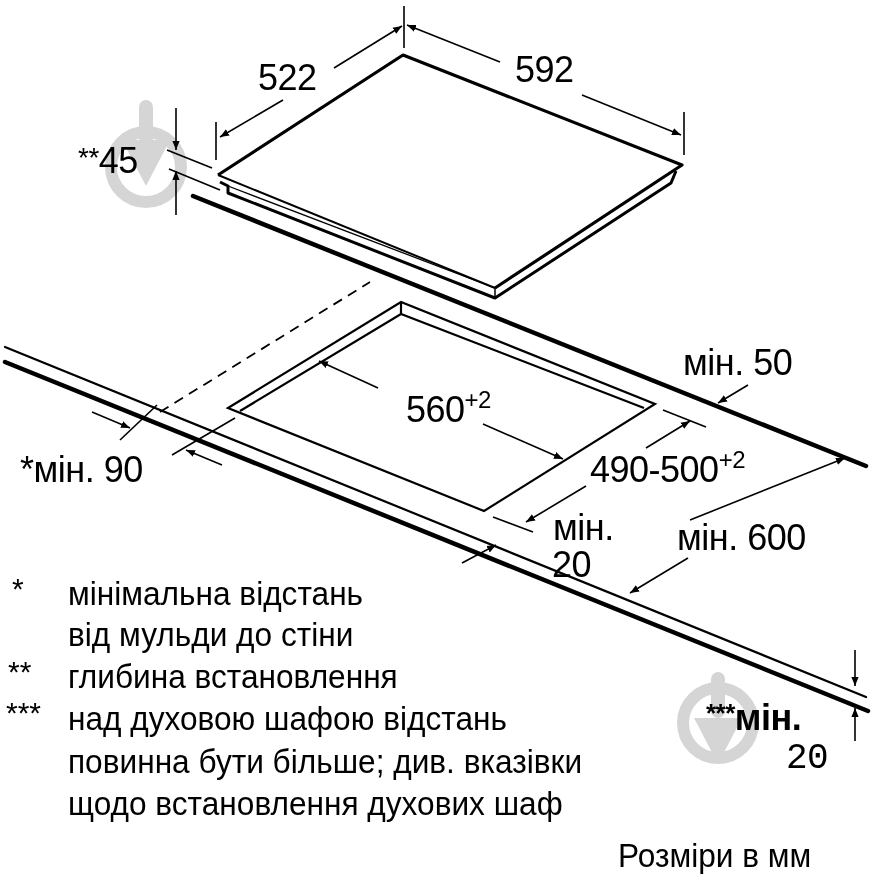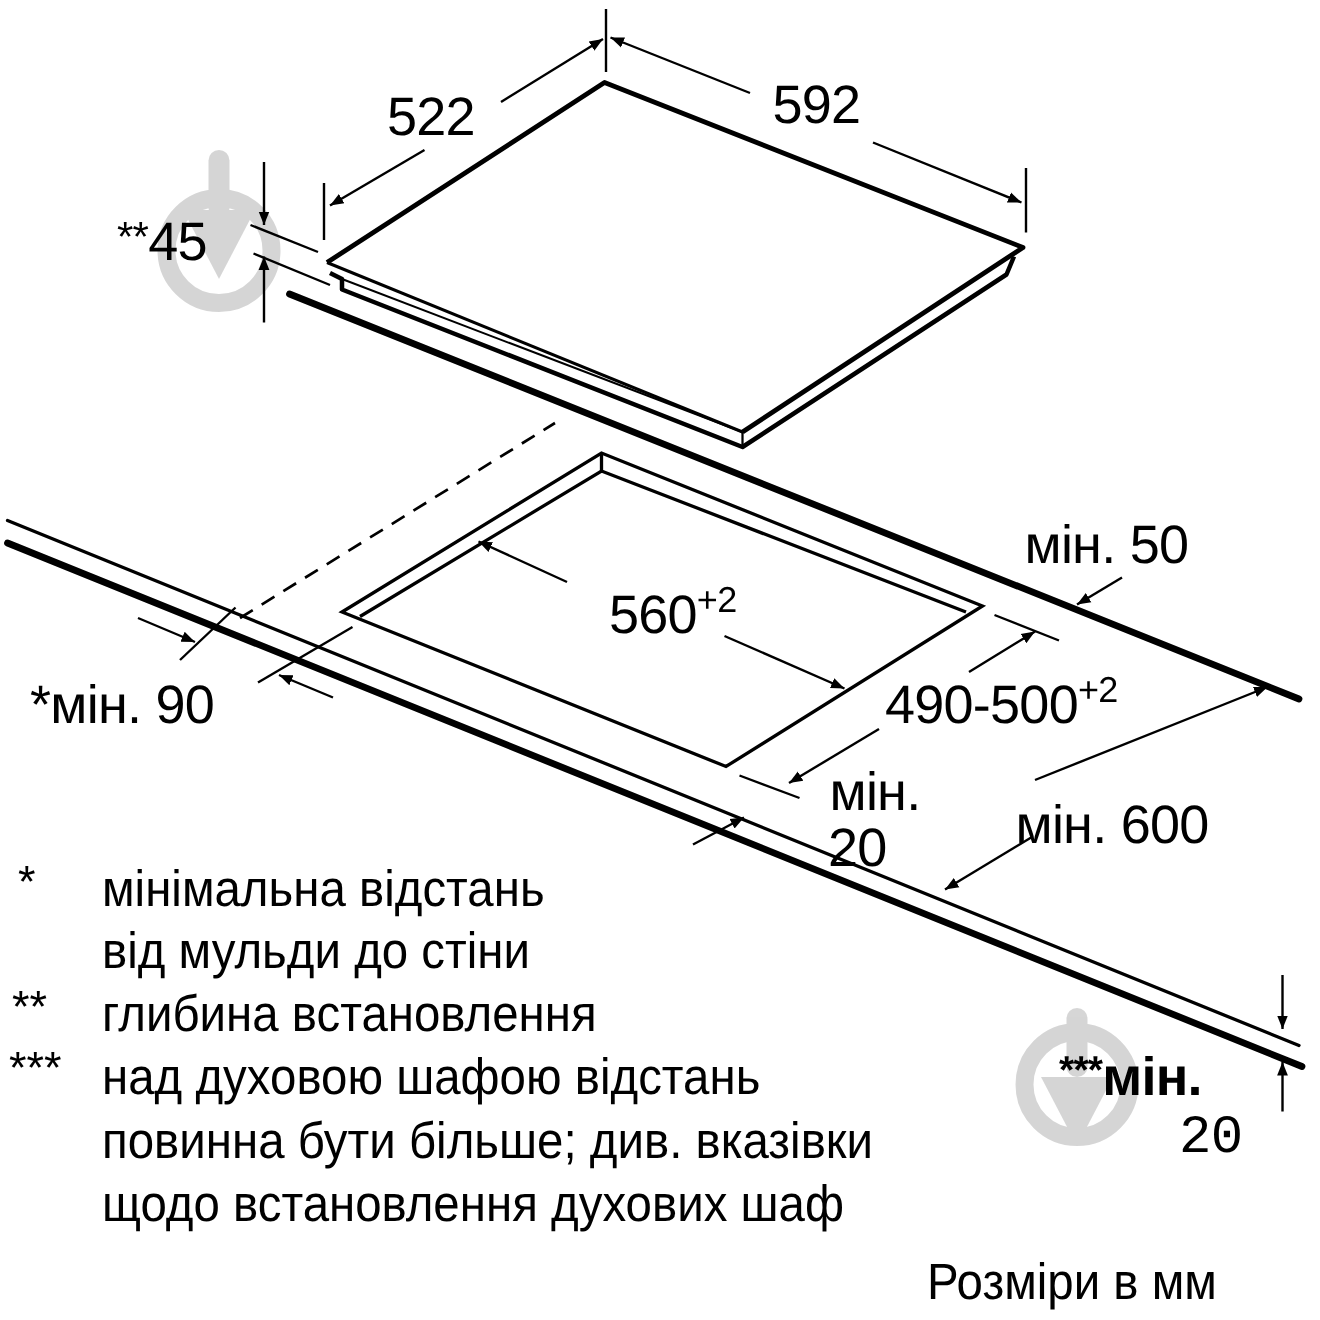--- a/index.html
+++ b/index.html
@@ -135,21 +135,21 @@
 
 <div class="lbl" style="left:683px;top:345px;text-align:right;">мін. 50</div>
 
 <div class="lbl" style="left:20px;top:452px;">
   <span>*</span><span>мін. 90</span>
 </div>
 
 <div class="lbl" style="left:553px;top:510px;">мін.</div>
 <div class="lbl" style="left:552px;top:547px;">20</div>
 
-<div class="lbl" style="left:677px;top:520px;margin-top:12px;">мін. 600</div>
+<div class="lbl" style="left:677px;top:520px;">мін. 600</div>
 
 <div class="lbl" style="left:706px;top:700px;font-weight:bold;">
   <span style="font-size:26px;position:relative;top:-8px;">***</span><span>мін.</span>
 </div>
 <div class="lbl" style="left:786px;top:741px;font-family:Liberation Mono, monospace;">20</div>
 
 <div>
   <div class="star" style="left:12px;top:574px;">*</div>
   <div class="note" style="left:68px;top:576px;">мінімальна відстань</div>
   <div class="note" style="left:68px;top:617px;">від мульди до стіни</div>

